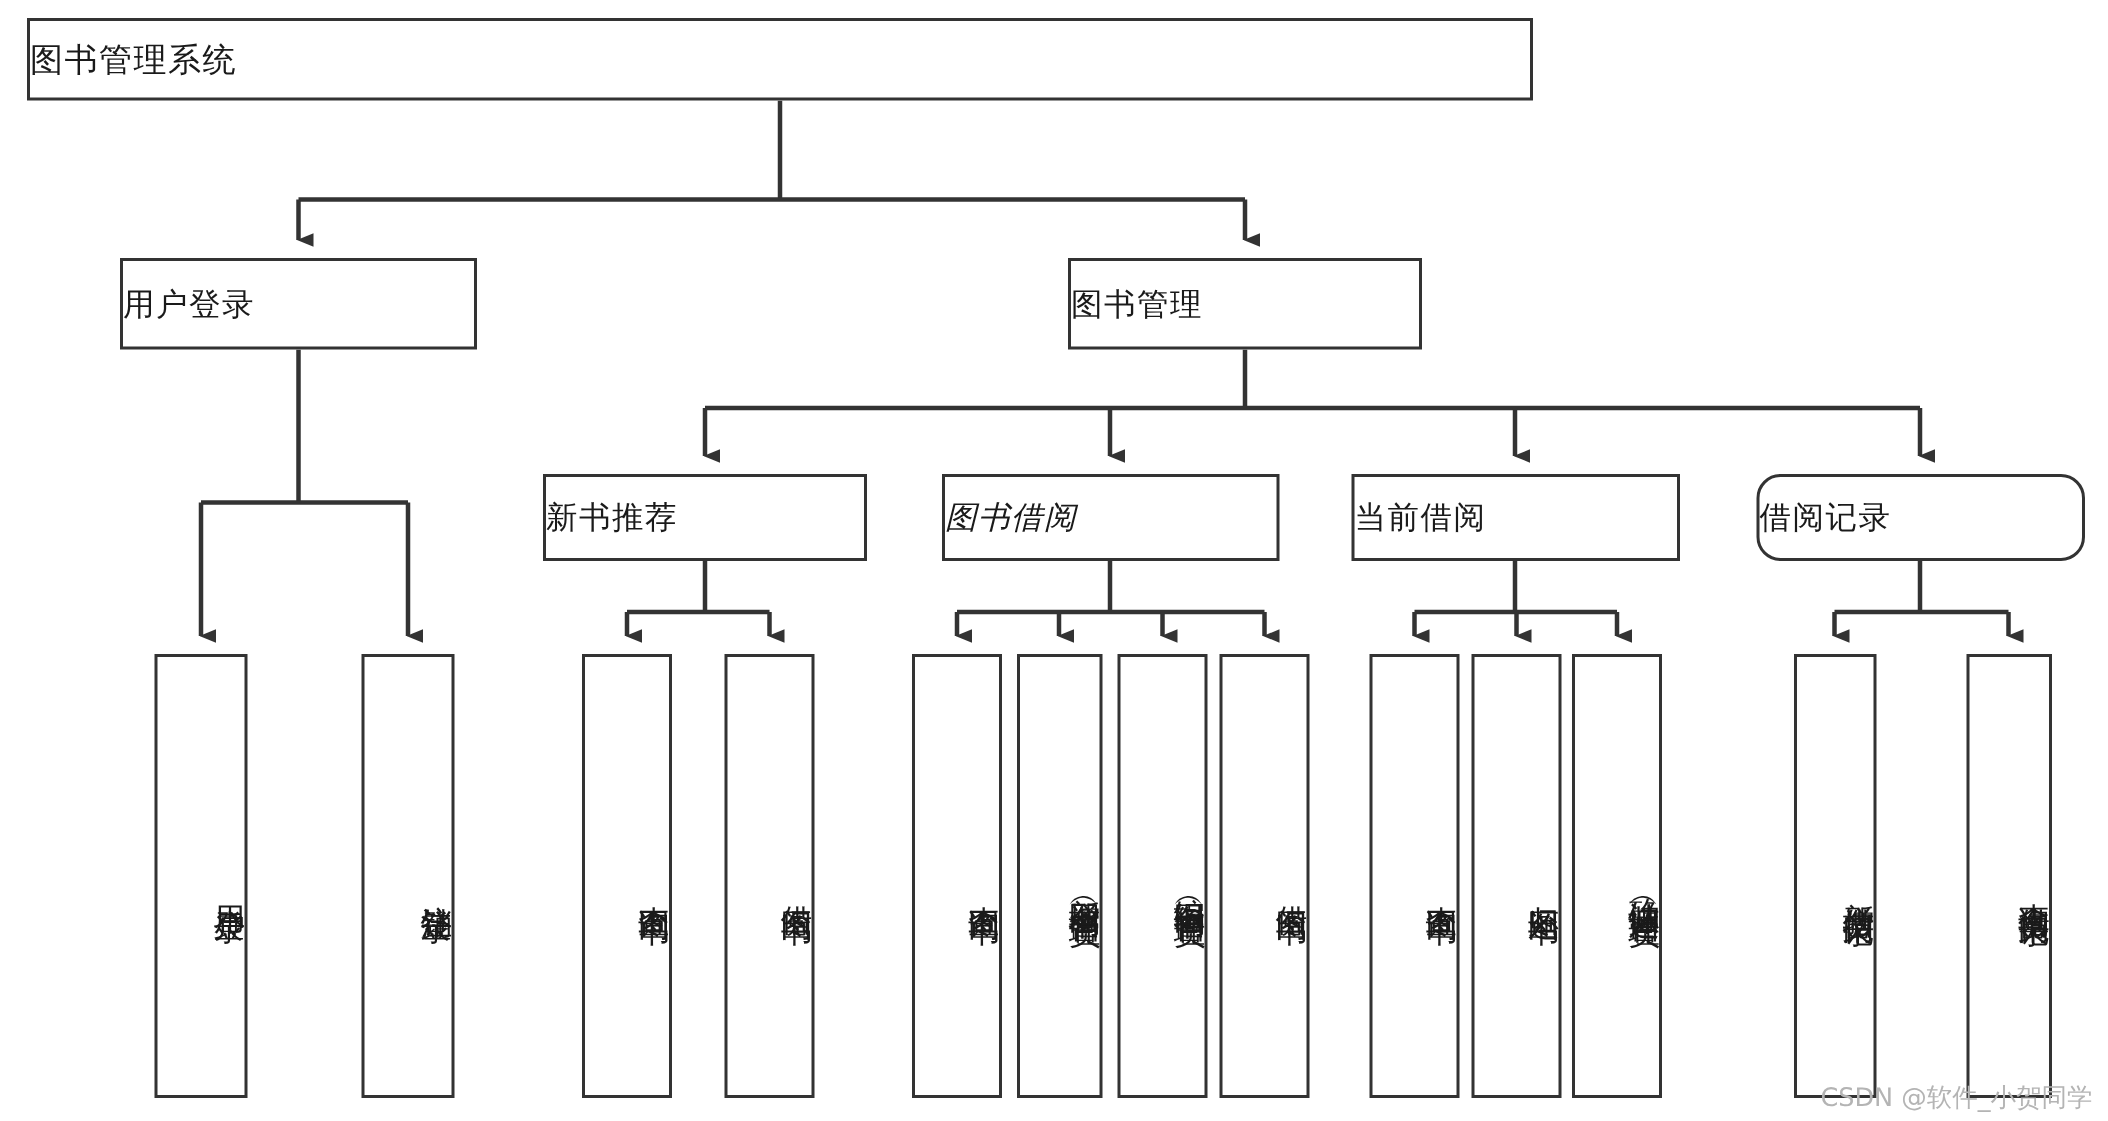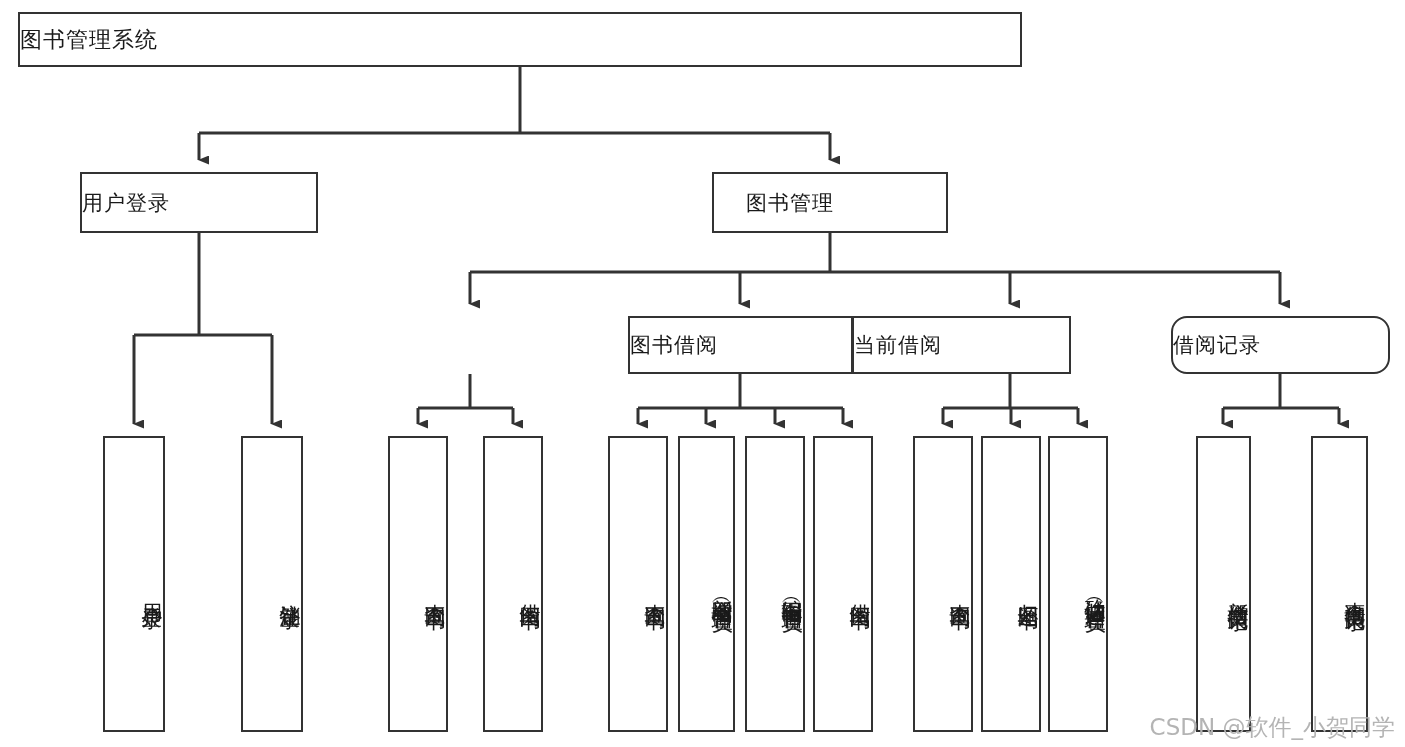--- a/index.html
+++ b/index.html
@@ -39,21 +39,21 @@
   }
   .node.v .vtext{
     writing-mode:vertical-rl;
     text-orientation:upright;
     white-space:nowrap;
     display:block;
   }
   .watermark{
     position:absolute;
     right:10px;bottom:4px;
-    font-size:23px;
+    font-size:17px;
     color:#b4b4b4;
     white-space:nowrap;
     font-family:"DejaVu Sans","Liberation Sans",sans-serif;
   }
 </style>
 </head>
 <body>
 
 <div id="stage">
 
@@ -108,30 +108,33 @@
   </svg>
 
   <div class="node h root" style="left:18px;top:12px;width:1004px;height:55px;">
     <span>图书管理系统</span>
   </div>
 
   <div class="node h" style="left:80px;top:172px;width:238px;height:61px;">
     <span>用户登录</span>
   </div>
 
-  <div class="node h" style="left:712px;top:172px;width:236px;height:61px;padding-left:32px;">
+  <div class="node h" style="left:712px;top:172px;width:236px;height:61px;">
     <span>图书管理</span>
   </div>
 
+  <div class="node h" style="left:362px;top:316px;width:216px;height:58px;">
+    <span>新书推荐</span>
+  </div>
 
-  <div class="node h" style="left:628px;top:316px;width:225px;height:58px;">
+  <div class="node h" style="left:628px;top:316px;width:225px;height:58px;font-style:italic;">
     <span>图书借阅</span>
   </div>
 
-  <div class="node h" style="left:852px;top:316px;width:219px;height:58px;">
+  <div class="node h" style="left:901px;top:316px;width:219px;height:58px;">
     <span>当前借阅</span>
   </div>
 
   <div class="node h" style="left:1171px;top:316px;width:219px;height:58px;border-radius:16px;">
     <span>借阅记录</span>
   </div>
 
   <div class="node v" style="left:103px;top:436px;width:62px;height:296px;">
     <span class="vtext">用户登录</span>
   </div>

